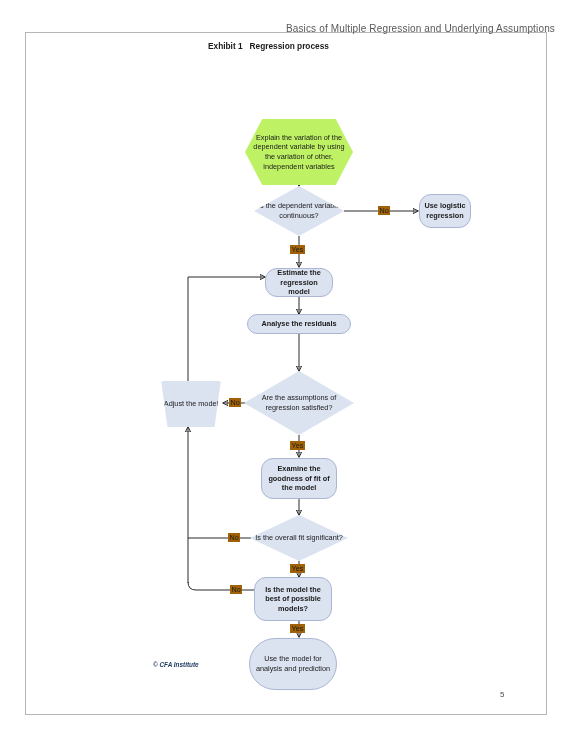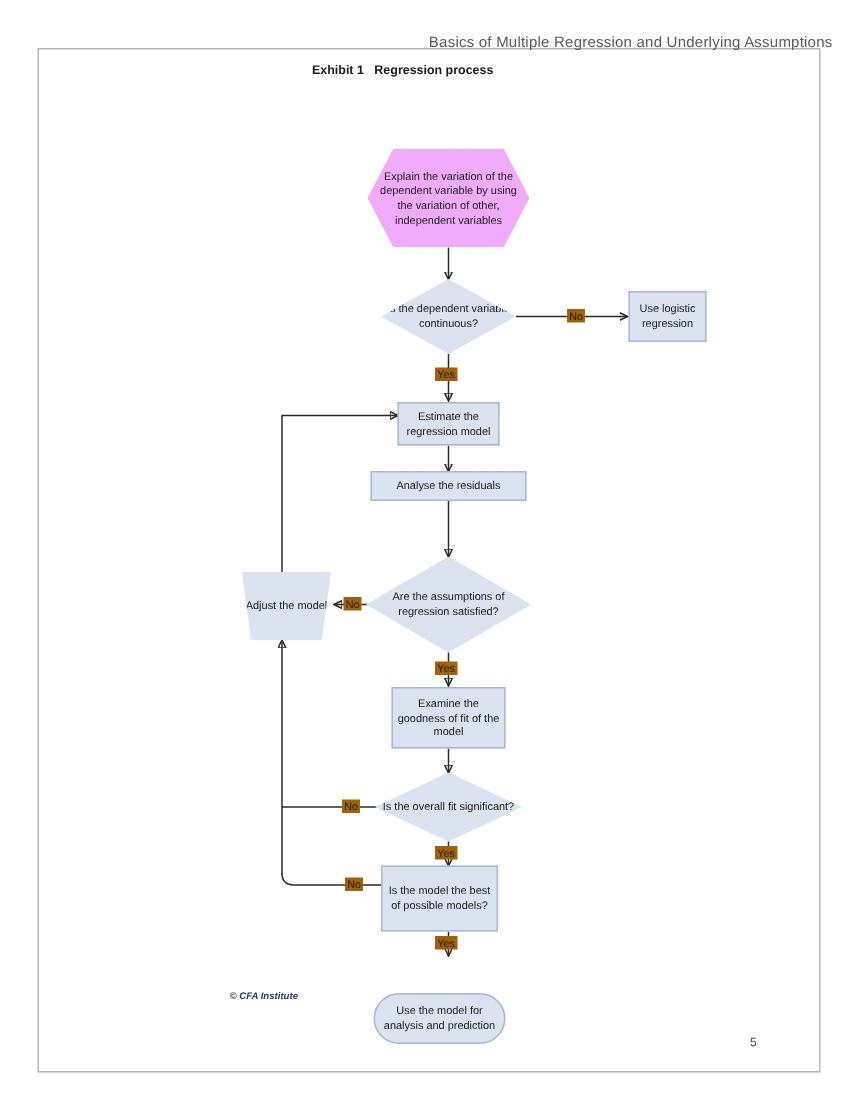--- a/index.html
+++ b/index.html
@@ -88,26 +88,27 @@
     justify-content: center;
     text-align: center;
     color: #1a1a1a;
     font-size: 7.3px;
     line-height: 9.6px;
     background: #dbe2f0;
     border: 0.8px solid #aab6d4;
   }
   .node span { display: block; padding: 0 3px; }
 
-  .shape-rect   { border-radius: 0; }
+  .shape-rect   { border-radius: 12px; font-weight: bold; }
   .shape-pill   { border-radius: 999px; }
   .shape-hex {
-    background: #f0abfc;
+    background: #bef264;
     border: none;
     clip-path: polygon(16% 0%, 84% 0%, 100% 50%, 84% 100%, 16% 100%, 0% 50%);
+    margin-top: 20px;
   }
   .shape-diamond {
     background: #dbe2f0;
     border: none;
     clip-path: polygon(50% 0%, 100% 50%, 50% 100%, 0% 50%);
   }
   .shape-trapezoid {
     background: #dbe2f0;
     border: none;
     border-radius: 4px;
@@ -211,21 +212,21 @@
   </div>
 
   <div class="node shape-diamond" style="left:250px; top:515px; width:98px; height:46px;">
     <span>Is the overall fit significant?</span>
   </div>
 
   <div class="node shape-rect" style="left:254px; top:577px; width:78px; height:44px;">
     <span>Is the model the best of possible models?</span>
   </div>
 
-  <div class="node shape-pill" style="left:249px; top:638px; width:88px; height:34px;margin-top:24px;">
+  <div class="node shape-pill" style="left:249px; top:638px; width:88px; height:52px;">
     <span>Use the model for analysis and prediction</span>
   </div>
 
   <div class="edge-label" style="left:378px; top:206px;">No</div>
 
   <div class="edge-label" style="left:290px; top:245px;">Yes</div>
 
   <div class="edge-label" style="left:229px; top:398px;">No</div>
 
   <div class="edge-label" style="left:290px; top:441px;">Yes</div>

